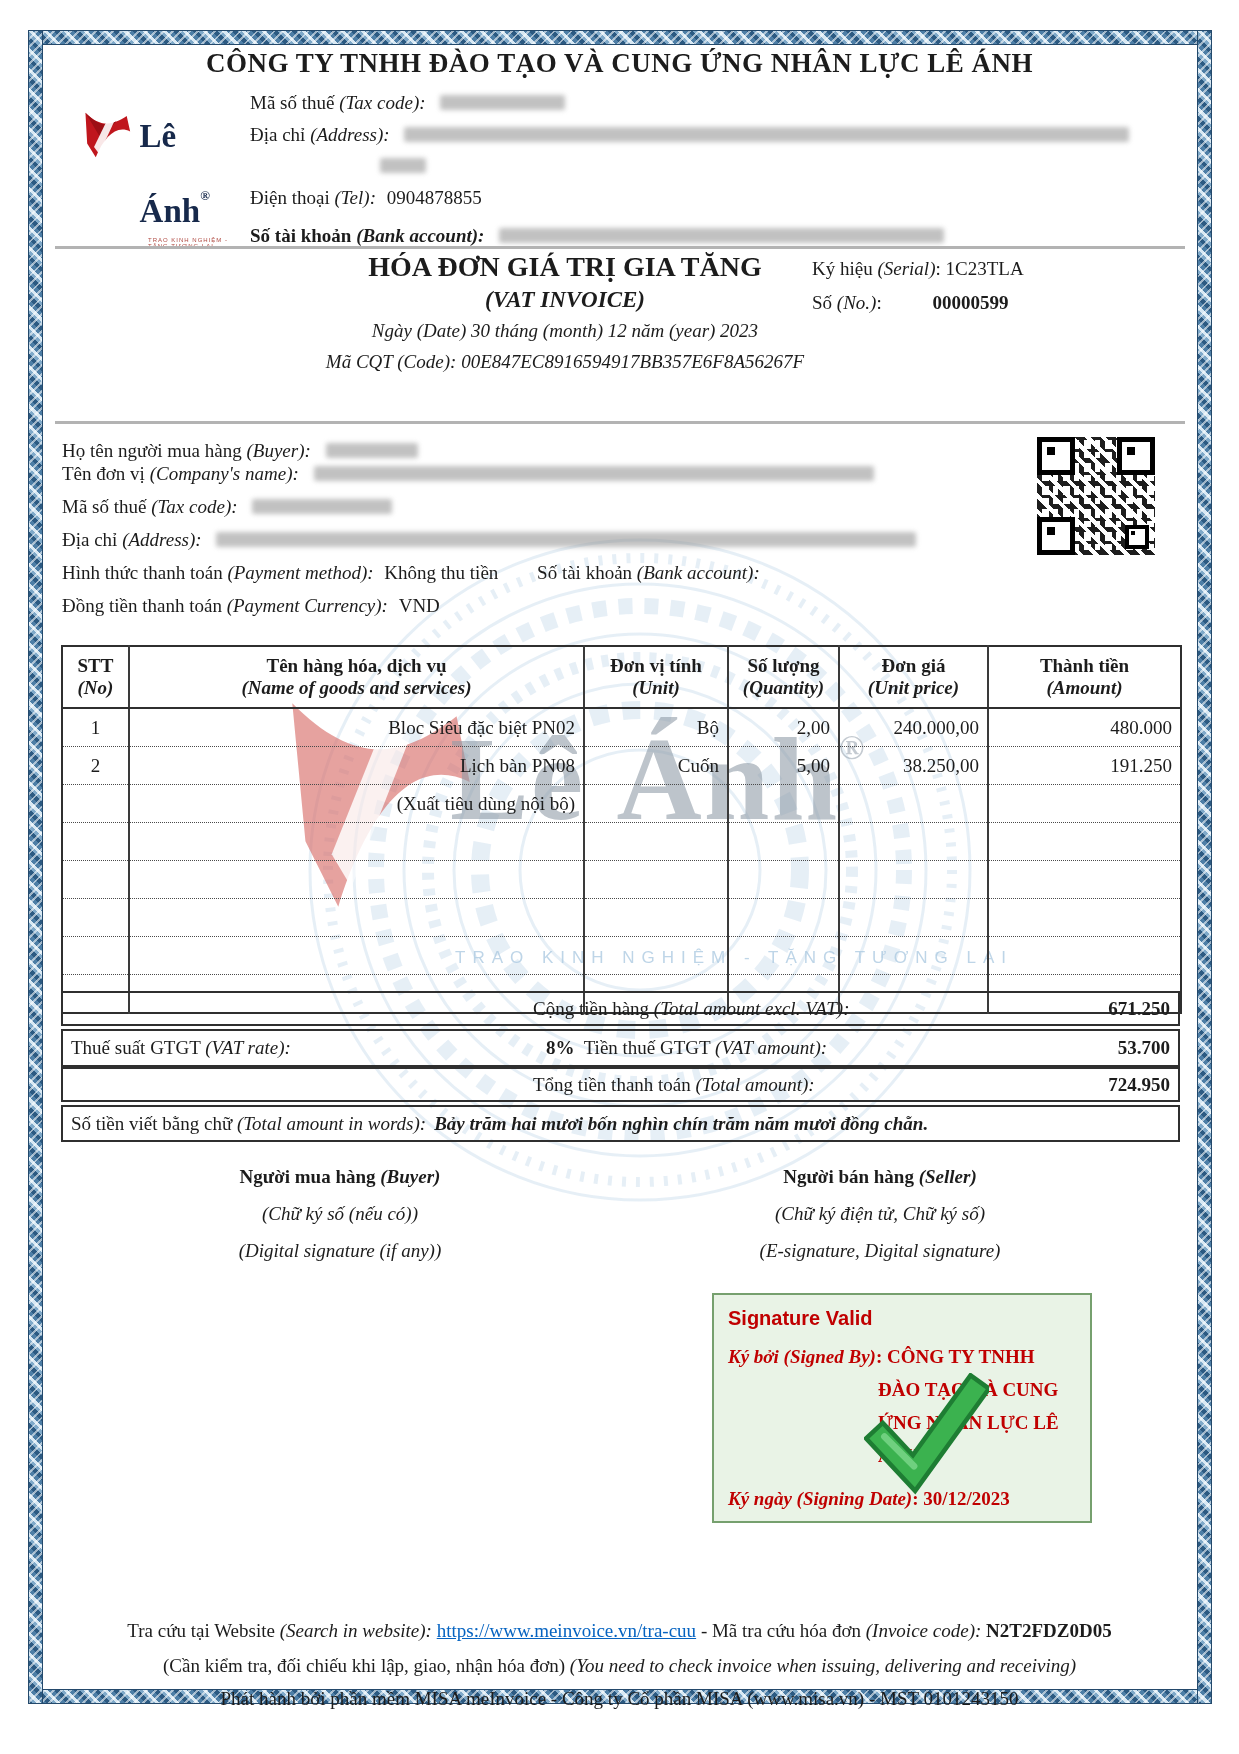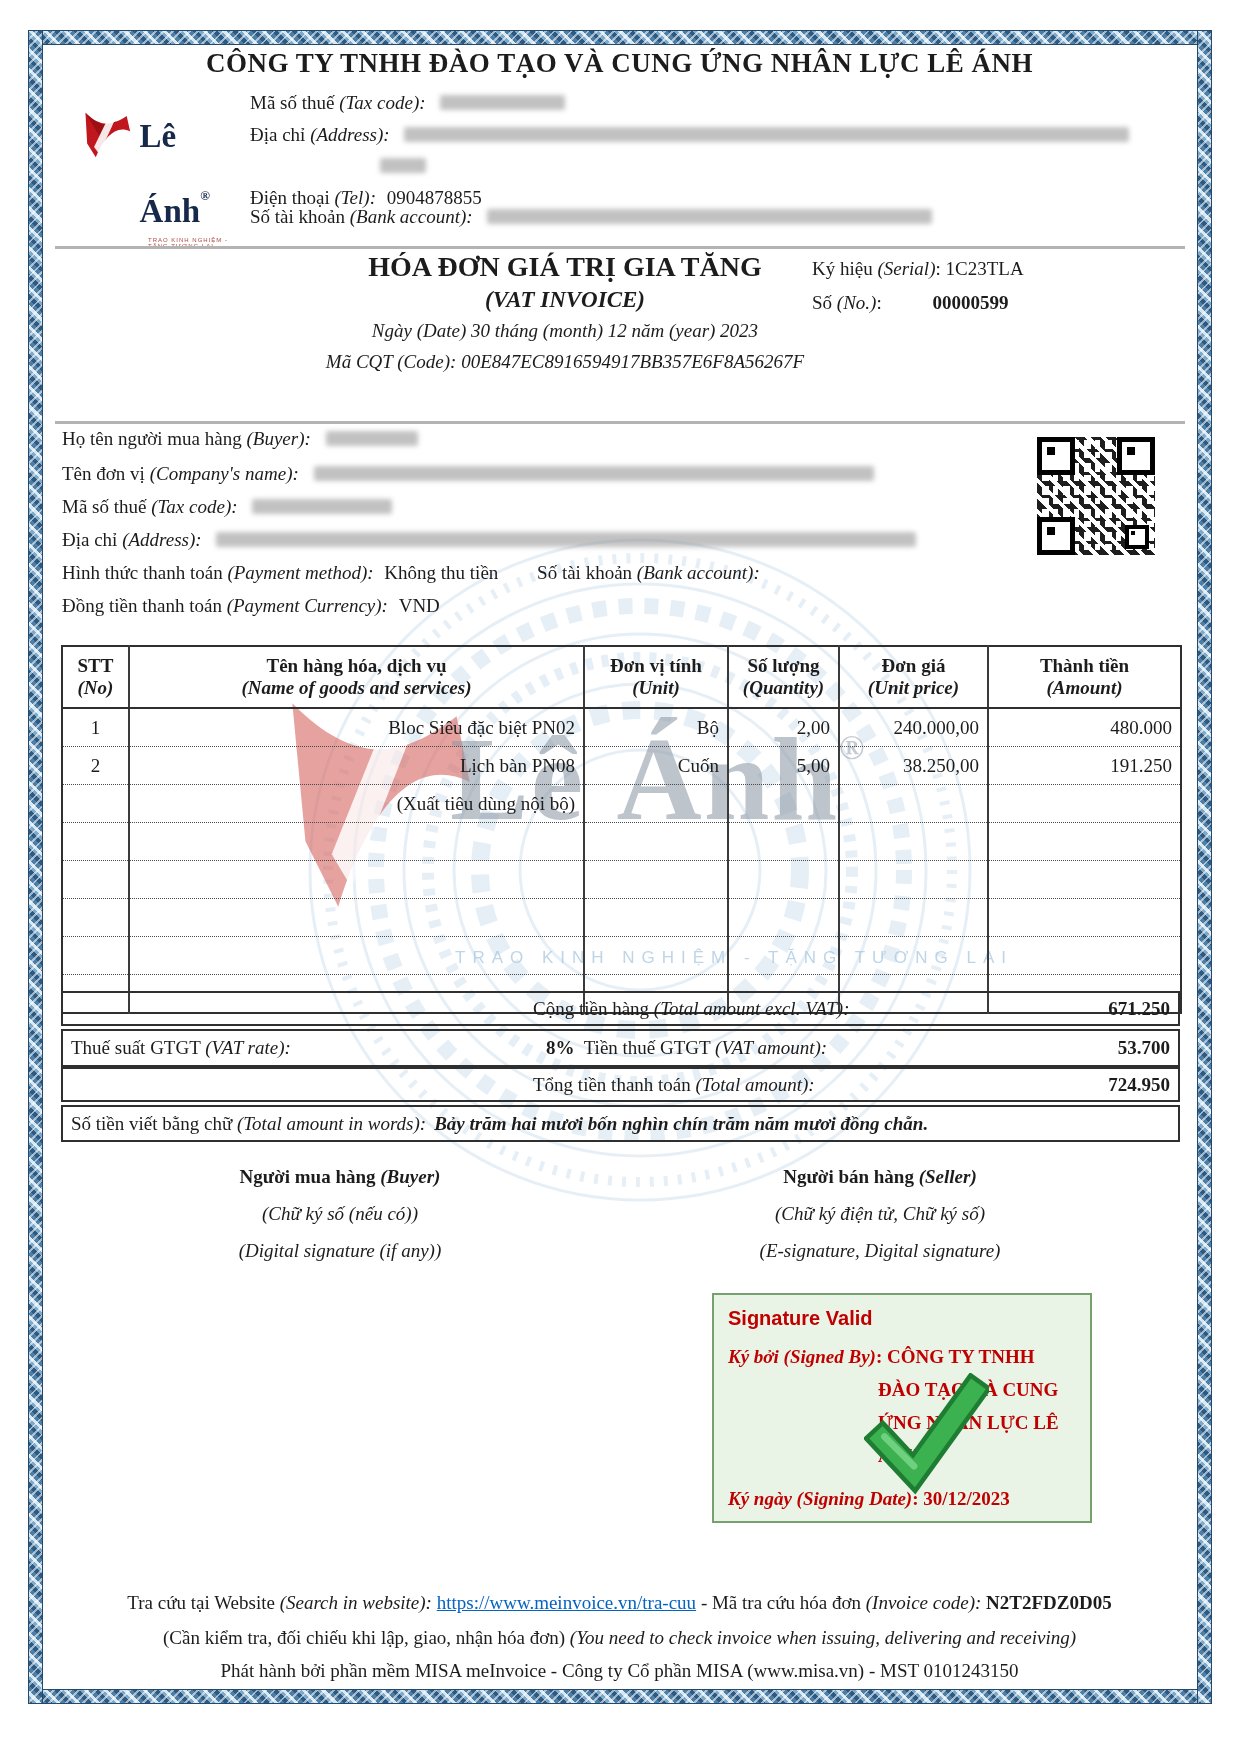--- a/index.html
+++ b/index.html
@@ -103,21 +103,21 @@
   .sig-sub{font-style:italic;}
 
   .sig-box{position:absolute;left:712px;top:1293px;width:380px;height:230px;box-sizing:border-box;
     background:#e9f3e6;border:2px solid #76a06e;padding:12px 14px;color:#c00000;}
   .sig-box .sv-title{font-family:"Liberation Sans",sans-serif;font-weight:bold;font-size:20px;margin-bottom:10px;}
   .sig-box .sv-line{font-size:19px;font-weight:bold;line-height:33px;padding-left:150px;text-indent:-150px;}
   .sig-box .sv-lab{font-style:italic;}
   .sig-box .sv-date{margin-top:10px;padding-left:0;text-indent:0;}
   .check{position:absolute;left:150px;top:78px;width:125px;height:125px;}
 
-  .foot{position:absolute;left:0;width:1239px;text-align:center;}
+  .foot{position:absolute;left:0;width:1239px;text-align:center;margin-top:28px;}
   .foot-1{top:1592px;}
   .foot-2{top:1627px;}
   .foot-3{top:1660px;}
   .foot a{color:#0563c1;text-decoration:underline;}
   .inv-code{font-weight:bold;}
 </style>
 </head>
 <body>
 
 <div class="watermark">
@@ -169,21 +169,21 @@
   </div>
   <div class="abs info-row" style="top:124px;">
     <span>Địa chỉ </span><i>(Address):</i>
     <span class="redact" style="width:725px;"></span>
     <span class="redact redact2" style="width:46px;margin-left:130px;"></span>
   </div>
   <div class="abs info-row" style="top:187px;">
     <span>Điện thoại </span><i>(Tel):</i>
     <span style="margin-left:6px;">0904878855</span>
   </div>
-  <div class="abs info-row" style="top:206px;">
+  <div class="abs info-row" style="top:225px;font-weight:bold;">
     <span>Số tài khoản </span><i>(Bank account):</i>
     <span class="redact" style="width:445px;"></span>
   </div>
 
   <div class="abs sep" style="top:246px;"></div>
 
   <div class="abs title-vi">HÓA ĐƠN GIÁ TRỊ GIA TĂNG</div>
   <div class="abs title-en">(VAT INVOICE)</div>
   <div class="abs serial-line">
     <span>Ký hiệu </span><i>(Serial)</i>:
@@ -194,21 +194,21 @@
     <span class="no-value">00000599</span>
   </div>
   <div class="abs date-line">Ngày (Date) 30 tháng (month) 12 năm (year) 2023</div>
   <div class="abs cqt-line">
     <span>Mã CQT (Code):</span>
     <span>00E847EC8916594917BB357E6F8A56267F</span>
   </div>
 
   <div class="abs sep" style="top:421px;"></div>
 
-  <div class="abs info-row" style="left:62px;top:428px;">
+  <div class="abs info-row" style="left:62px;top:440px;">
     <span>Họ tên người mua hàng </span><i>(Buyer):</i>
     <span class="redact" style="width:92px;"></span>
   </div>
   <div class="abs info-row" style="left:62px;top:463px;">
     <span>Tên đơn vị </span><i>(Company's name):</i>
     <span class="redact" style="width:560px;"></span>
   </div>
   <div class="abs info-row" style="left:62px;top:496px;">
     <span>Mã số thuế </span><i>(Tax code):</i>
     <span class="redact" style="width:140px;"></span>

